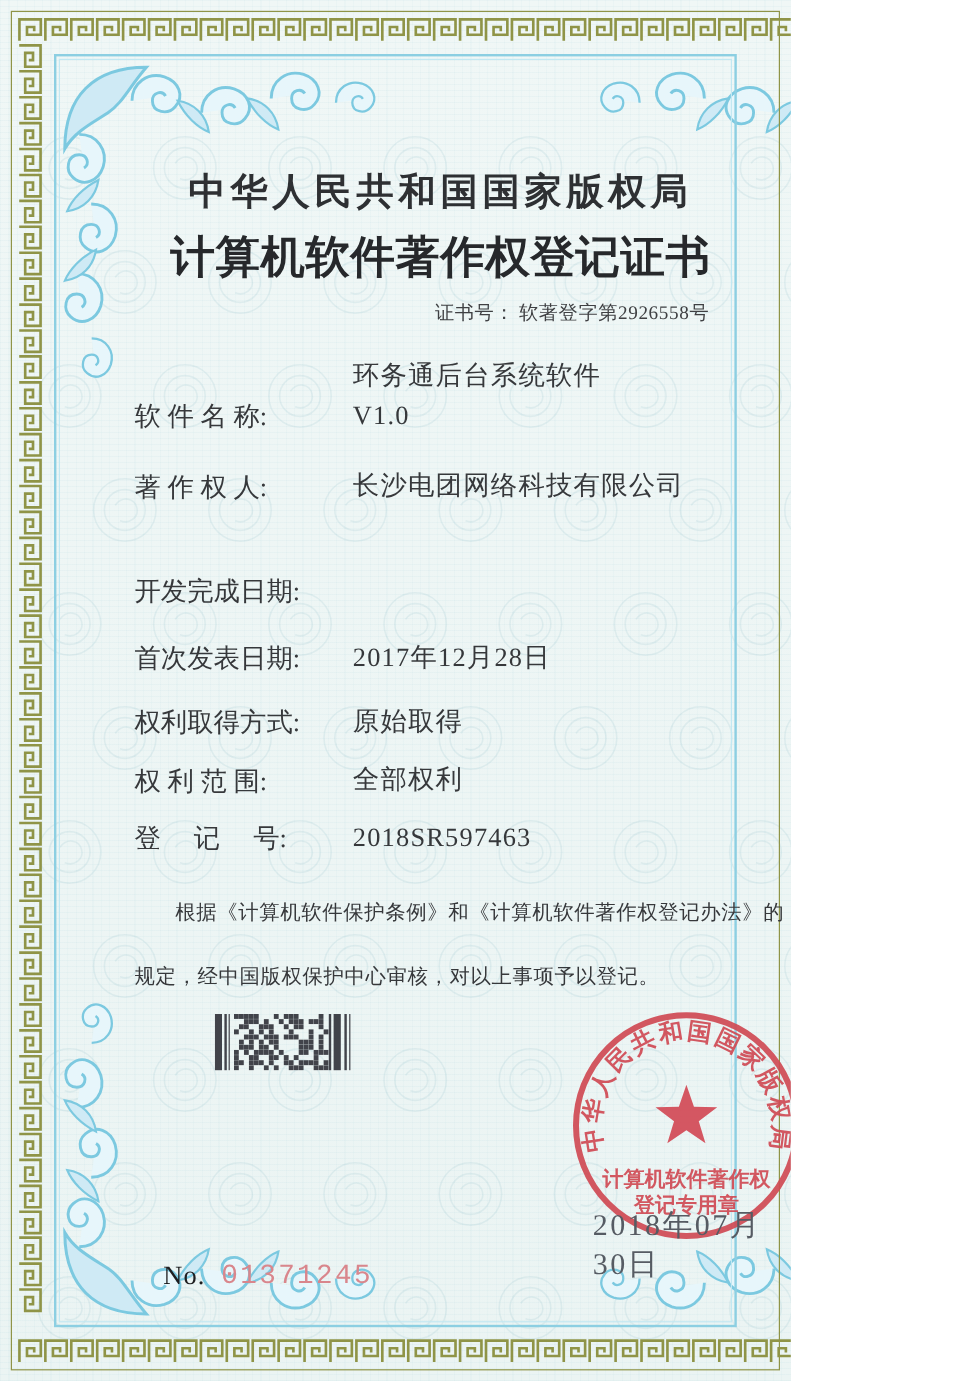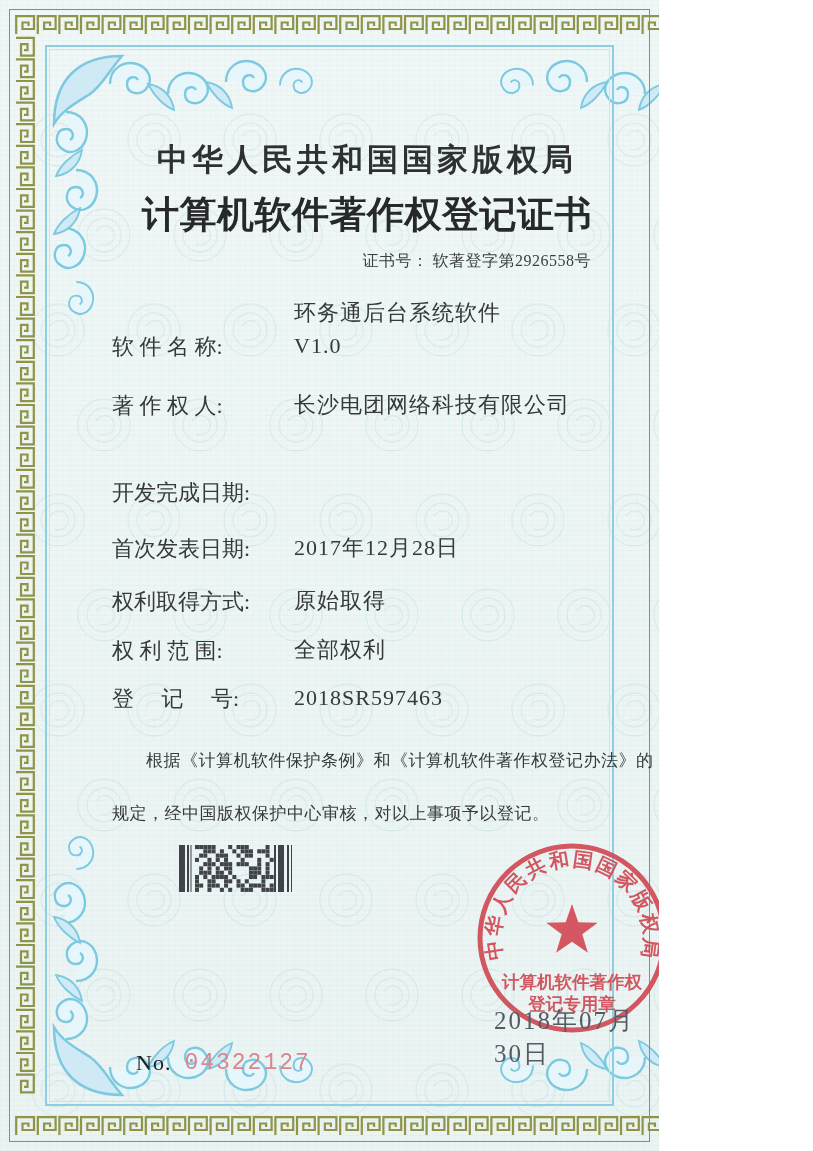--- a/index.html
+++ b/index.html
@@ -504,16 +504,16 @@
     </text>
     <polygon fill="#d34a56" points="100,66 93.7,84.3 74.3,84.7 89.7,96.3 84.1,114.8 100,103.8 115.9,114.8 110.3,96.3 125.7,84.7 106.3,84.3"></polygon>
     <text x="100" y="150" text-anchor="middle" font-size="17.5" font-weight="700" fill="#d04a54">计算机软件著作权</text>
     <text x="100" y="172" text-anchor="middle" font-size="17.5" font-weight="700" fill="#d04a54">登记专用章</text>
   </svg>
 
   <div class="sealdate">2018年07月30日</div>
 
   <div class="serial">
     <span class="pfx">No.</span>
-    <span class="num">04322127</span>
+    <span class="num">01371245</span>
   </div>
 
 </div>
 
 </body></html>

